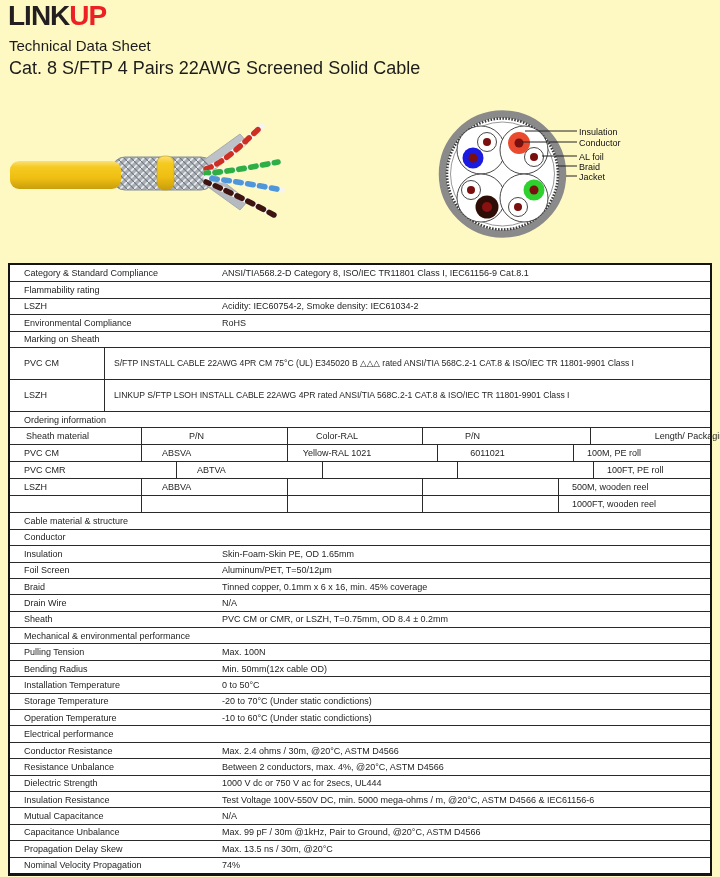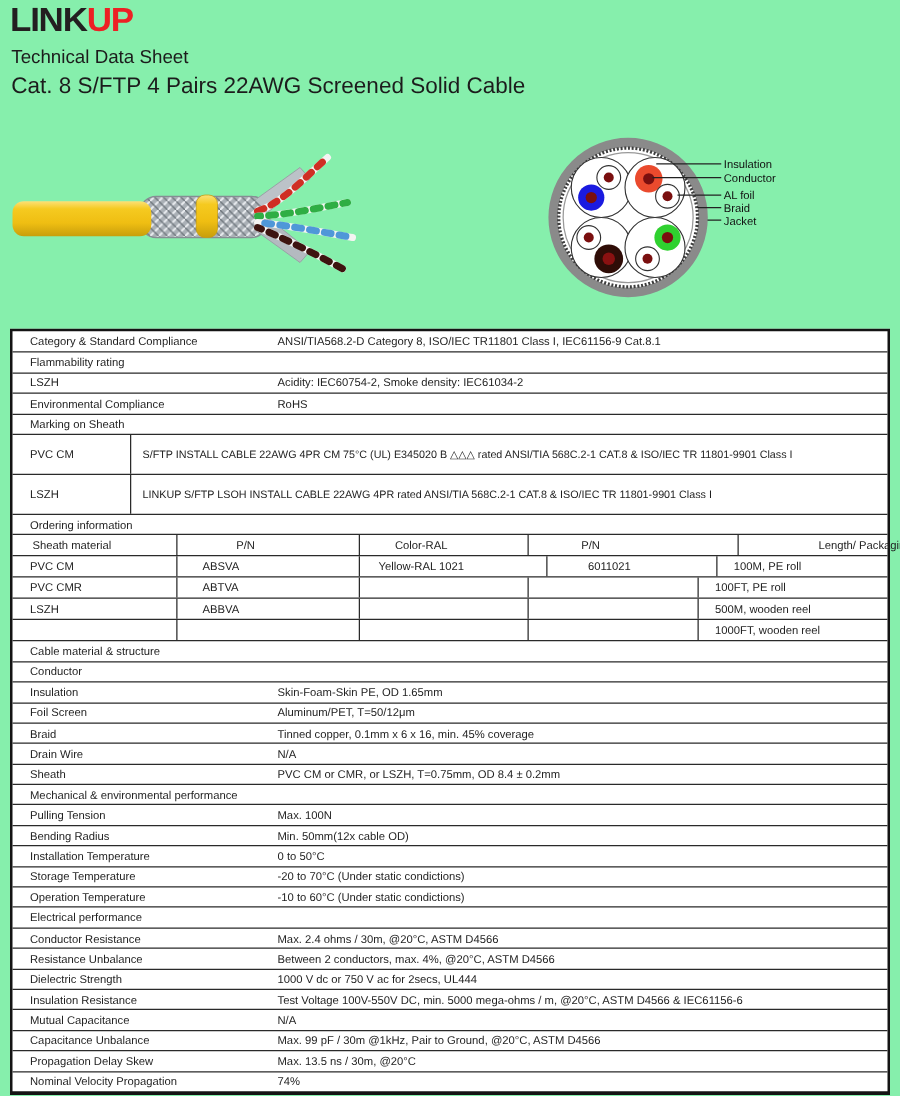--- a/index.html
+++ b/index.html
@@ -1,17 +1,17 @@
 <!DOCTYPE html>
 <html><head>
 <meta charset="utf-8">
 <style>
   html,body { margin:0; padding:0; background:#ffffff; }
   .page {
-    position:relative; width:720px; height:877px; background:#86efac;
+    position:relative; width:720px; height:877px; background:#fef9c3;
     font-family:"Liberation Sans", sans-serif; color:#1a1a1a; overflow:hidden;
   }
   
   .logo { position:absolute; left:8px; top:2px; font-size:28px; font-weight:900;
           letter-spacing:-1px; line-height:28px; transform:scaleY(0.96); }
   .logo .lnk { color:#231f20; }
   .logo .up  { color:#ed2024; }
   .doc-subtitle { position:absolute; left:9px; top:37px; font-size:15px; color:#1c1c1c; }
   .doc-title    { position:absolute; left:9px; top:58px; font-size:18px; color:#1c1c1c; }
 
@@ -185,21 +185,21 @@
       <div class="row ordering">
         <div class="ocell first" style="flex: 0 0 95px; padding-left: 14px;">PVC CM</div>
         <div class="ocell" style="flex: 0 0 110px; padding-left: 20px;">ABSVA</div>
         <div class="ocell center" style="flex: 0 0 99px;">Yellow-RAL 1021</div>
         <div class="ocell center" style="flex: 0 0 100px; margin-left: 15px;">6011021</div>
         <div class="ocell" style="flex: 0 0 203px; padding-left: 13px;">100M, PE roll</div>
         <div class="ocell" style="flex: 0 0 93px; padding-left: 26px;">01</div>
       </div>
       <div class="row ordering">
         <div class="ocell first" style="flex: 0 0 95px; padding-left: 14px;">PVC CMR</div>
-        <div class="ocell" style="flex: 0 0 110px; padding-left: 20px;">ABTVA</div>
+        <div class="ocell" style="flex: 0 0 110px; padding-left: 20px; margin-left: 35px;">ABTVA</div>
         <div class="ocell center" style="flex: 0 0 99px;"></div>
         <div class="ocell center" style="flex: 0 0 100px;"></div>
         <div class="ocell" style="flex: 0 0 203px; padding-left: 13px;">100FT, PE roll</div>
         <div class="ocell" style="flex: 0 0 93px; padding-left: 26px; font-weight: bold;">04</div>
       </div>
       <div class="row ordering">
         <div class="ocell first" style="flex: 0 0 95px; padding-left: 14px;">LSZH</div>
         <div class="ocell" style="flex: 0 0 110px; padding-left: 20px;">ABBVA</div>
         <div class="ocell center" style="flex: 0 0 99px;"></div>
         <div class="ocell center" style="flex: 0 0 100px;"></div>

